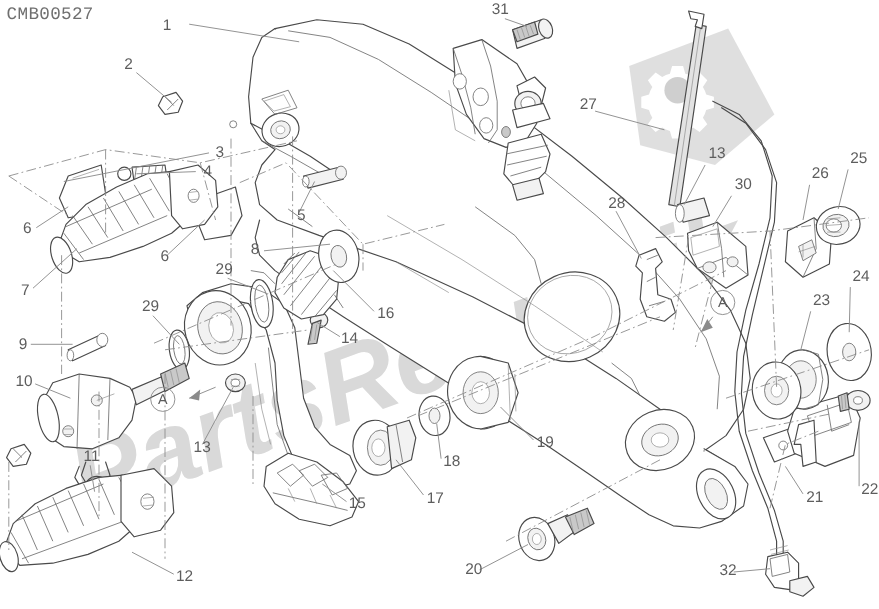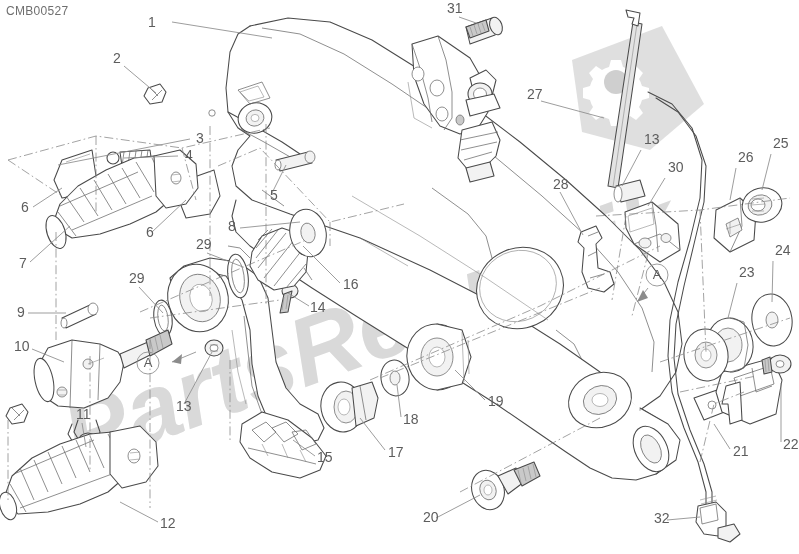--- a/index.html
+++ b/index.html
@@ -1,21 +1,21 @@
 <!DOCTYPE html>
 <html><head>
 <meta charset="utf-8">
 <style>
   html,body{margin:0;padding:0;background:#ffffff;}
   body{font-family:"Liberation Sans",sans-serif;}
   #page{position:relative;width:799px;height:554px;background:#ffffff;overflow:hidden;}
   #diagram-code{
     position:absolute;left:6px;top:4px;
-    font-size:12px;color:#6f6f6f;letter-spacing:.3px;
-    font-family:Liberation Sans, sans-serif;
+    font-size:16px;color:#6f6f6f;letter-spacing:.3px;
+    font-family:Liberation Mono, monospace;
   }
   svg.layer{position:absolute;left:0;top:0;width:799px;height:554px;}
   .wm{fill:#d9d9d9;}
   .wm-text{
     font-family:"Liberation Sans",sans-serif;
     font-weight:bold;font-style:italic;font-size:96px;
     fill:#d9d9d9;
   }
   .ln{fill:none;stroke:#4a4a4a;stroke-width:1.05;stroke-linejoin:round;stroke-linecap:round;}
   .ln-thin{fill:none;stroke:#6a6a6a;stroke-width:.75;}

